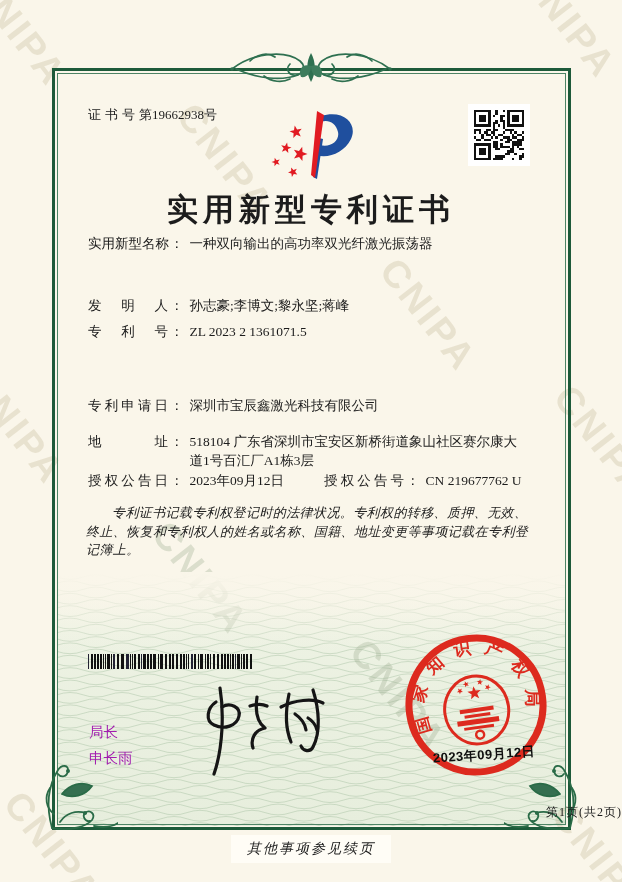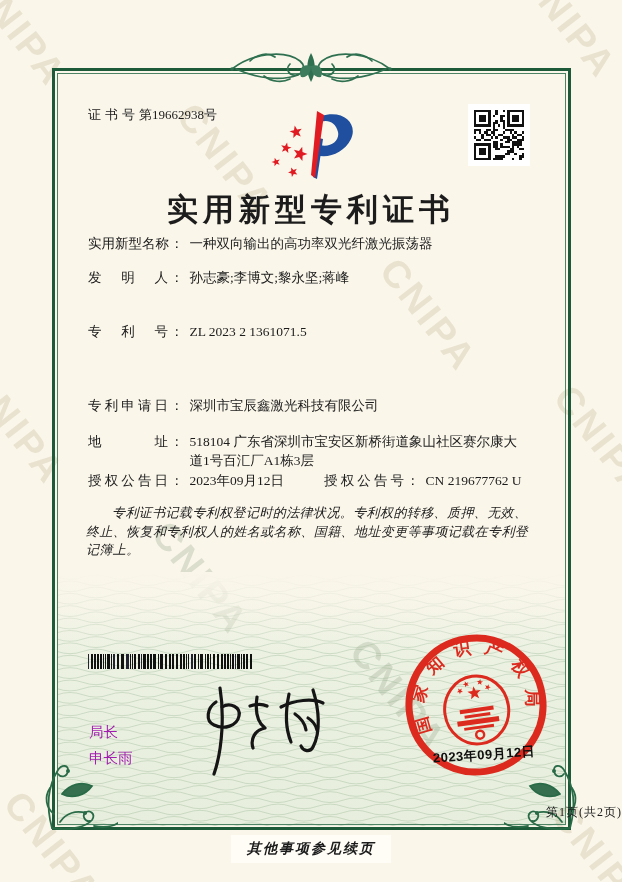--- a/index.html
+++ b/index.html
@@ -43,21 +43,21 @@
   .barcode{position:absolute;left:88px;top:654px;z-index:4;}
   .chief{position:absolute;left:89px;top:719px;z-index:4;font-family:"Liberation Sans","DejaVu Sans",sans-serif;
          font-size:14.5px;color:#a21caf;line-height:26px;}
   .sig{position:absolute;left:186px;top:680px;z-index:4;}
   .seal{position:absolute;left:402px;top:630px;z-index:5;}
   .sealdate{position:absolute;left:422px;top:746px;width:124px;text-align:center;z-index:6;
             font-family:"Liberation Sans","DejaVu Sans",sans-serif;font-weight:bold;font-size:13px;
             color:#101010;transform:rotate(-4deg);letter-spacing:.5px;}
   .pagenum{position:absolute;left:0;right:0;top:804px;text-align:right;font-size:12px;z-index:4;letter-spacing:1px;}
   .footnote{position:absolute;left:50%;top:835px;transform:translateX(-50%);z-index:4;background:#fffdf6;
-            padding:5px 16px;font-size:14px;font-style:italic;letter-spacing:2px;white-space:nowrap;font-weight:bold;}
+            padding:5px 16px;font-size:14px;font-style:italic;letter-spacing:2px;white-space:nowrap;}
 </style>
 </head>
 <body>
 
 <div class="page">
 
   <div class="wm" style="left:18px;top:30px">CNIPA</div>
   <div class="wm" style="left:568px;top:22px">CNIPA</div>
   <div class="wm" style="left:225px;top:160px">CNIPA</div>
   <div class="wm" style="left:428px;top:315px">CNIPA</div>
@@ -310,21 +310,21 @@
         <polygon points="36.2,38.8 36.5,44.1 41.5,45.9 36.6,47.8 36.4,53.1 33.1,49.0 28.0,50.5 30.9,46.0 27.9,41.7 33.0,43.0 " fill="#e11b22"></polygon>
         <polygon points="25.1,59.4 27.5,62.0 30.8,60.7 29.1,63.8 31.3,66.6 27.8,65.9 25.9,68.9 25.4,65.4 22.0,64.4 25.2,62.9 " fill="#e11b22"></polygon>
       </g>
   </svg>
 
   <div class="title">实用新型专利证书</div>
 
   <div class="frow" style="top:234px">
     <span class="flabel">实用新型名称</span><span class="fcolon">：</span><span class="fvalue">一种双向输出的高功率双光纤激光振荡器</span>
   </div>
-  <div class="frow" style="top:268px">
+  <div class="frow" style="top:296px">
     <span class="flabel">发明人</span><span class="fcolon">：</span><span class="fvalue">孙志豪;李博文;黎永坚;蒋峰</span>
   </div>
   <div class="frow" style="top:322px">
     <span class="flabel">专利号</span><span class="fcolon">：</span><span class="fvalue">ZL 2023 2 1361071.5</span>
   </div>
   <div class="frow" style="top:396px">
     <span class="flabel">专利申请日</span><span class="fcolon">：</span><span class="fvalue">深圳市宝辰鑫激光科技有限公司</span>
   </div>
   <div class="frow" style="top:432px">
     <span class="flabel">地址</span><span class="fcolon">：</span><span class="fvalue wrap">518104 广东省深圳市宝安区新桥街道象山社区赛尔康大道1号百汇厂A1栋3层</span>

